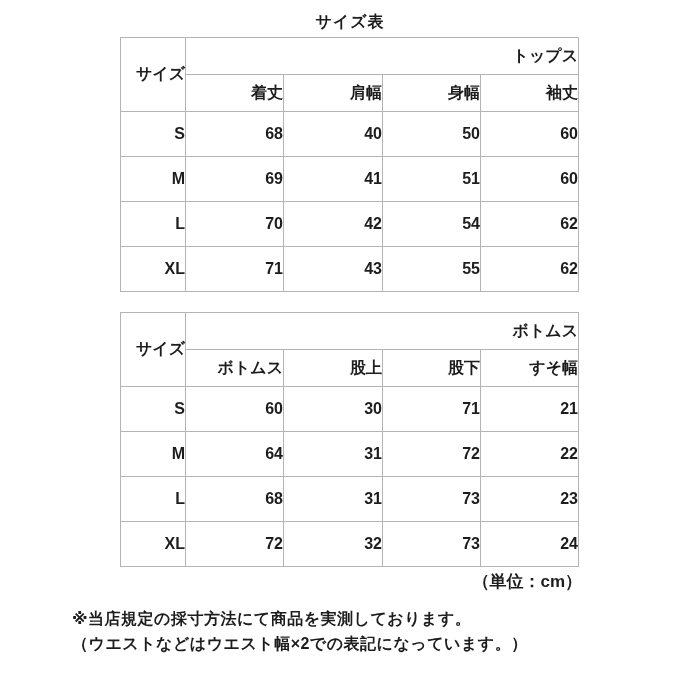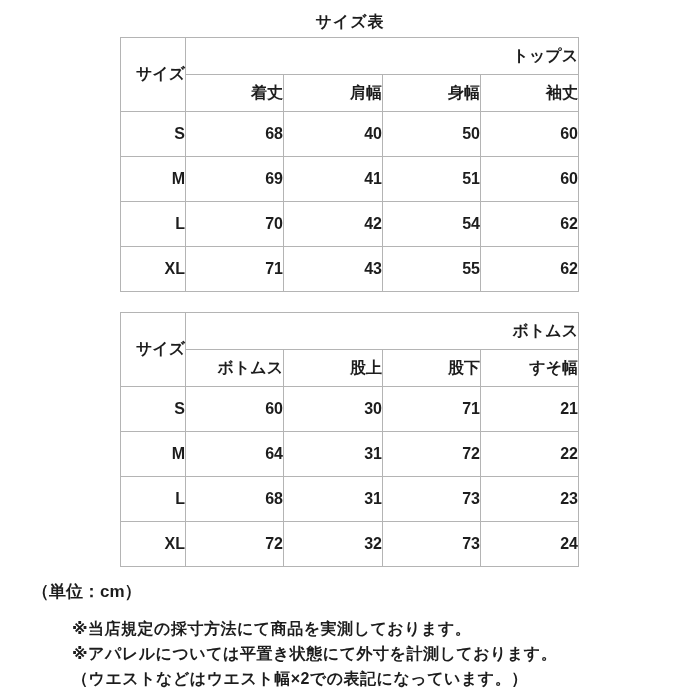--- a/index.html
+++ b/index.html
@@ -39,25 +39,24 @@
     vertical-align: middle;
     font-size: 16px;
     font-weight: bold;
     padding: 0;
     background: #fff;
   }
   .size-table thead tr { height: 37px; }
   .size-table tbody tr { height: 45px; }
   .unit-note {
     width: 582px;
-    text-align: left;
+    text-align: right;
     font-size: 17px;
-    margin-top: 15px;
+    margin-top: 5px;
     line-height: 20px;
-    padding-left: 32px;
   }
   .notes {
     margin: 14px 0 0 72px;
   }
   .note-line {
     font-size: 16px;
     line-height: 25px;
     letter-spacing: 0.5px;
     white-space: nowrap;
   }
@@ -168,15 +167,14 @@
         <td>73</td>
         <td>24</td>
       </tr>
     </tbody>
 </table>
 
 <div class="unit-note">（単位：cm）</div>
 
 <div class="notes">
     <div class="note-line">※当店規定の採寸方法にて商品を実測しております。</div>
-    <div class="note-line">※アパレルについては平置き状態にて外寸を計測しております。</div>
     <div class="note-line">（ウエストなどはウエスト幅×2での表記になっています。）</div>
   </div>
 
 </body></html>

